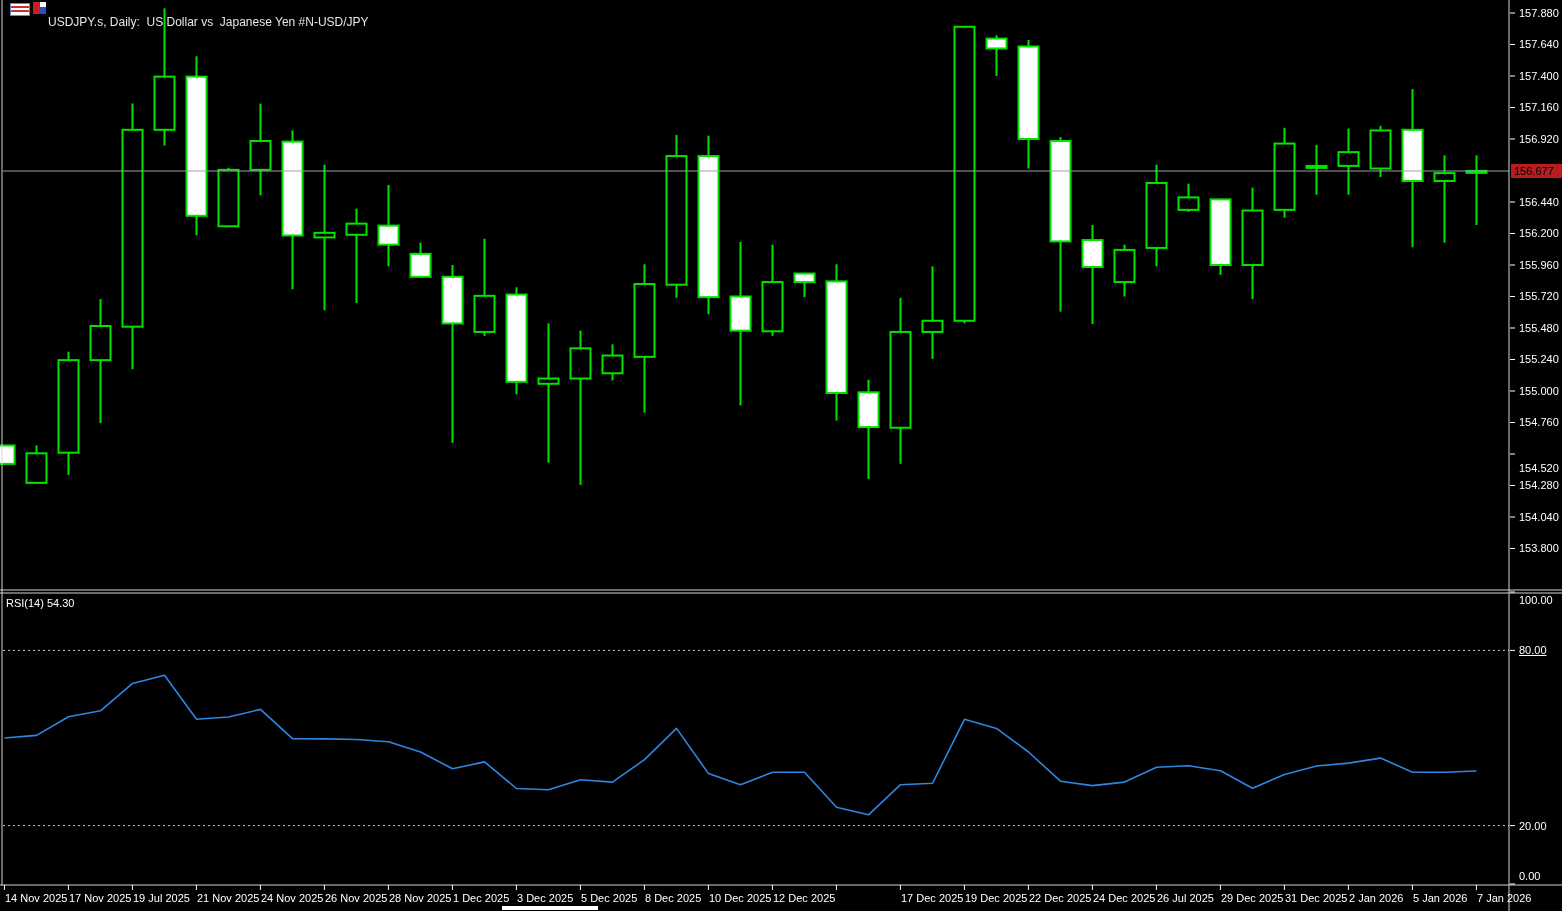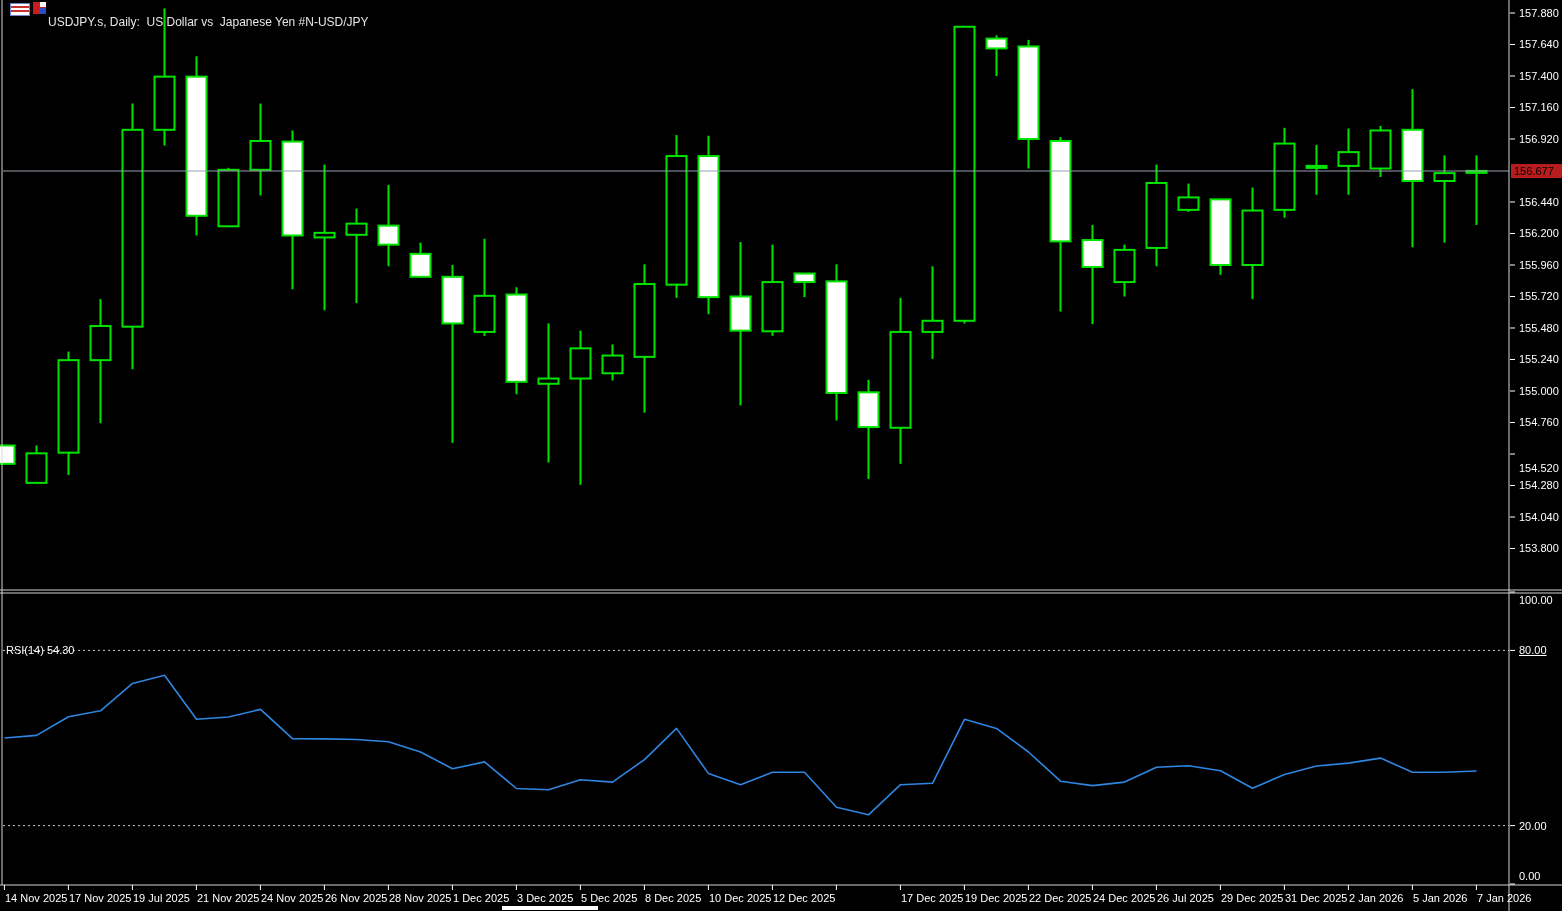--- a/index.html
+++ b/index.html
@@ -2,21 +2,21 @@
 <html><head>
 <meta charset="utf-8">
 <style>
   html,body{margin:0;padding:0;background:#000;}
   body{width:1562px;height:911px;position:relative;overflow:hidden;
        font-family:"Liberation Sans","DejaVu Sans",sans-serif;}
   #stage{position:absolute;left:0;top:0;width:1562px;height:911px;}
   svg{position:absolute;left:0;top:0;}
   .lbl{position:absolute;color:#fff;font-size:11px;line-height:12px;white-space:pre;}
   #chart-title{left:48px;top:3px;color:#e6e6e6;font-size:12px;white-space:pre;margin-top:13px;}
-  #rsi-label{left:6px;top:597px;margin-top:47px;}
+  #rsi-label{left:6px;top:597px;}
   #price-box{left:1511px;top:164px;width:49px;height:14px;background:#b91c1c;
              color:#000;font-size:11px;line-height:14px;padding-left:3px;}
   #icon-market-watch{position:absolute;left:10px;top:3px;width:18px;height:11px;
       border:1px solid #6a86c8;background:
       linear-gradient(#fff 0 2px,#c83232 2px 4px,#fff 4px 6px,#c83232 6px 8px,#fff 8px 11px);}
   #icon-symbol{position:absolute;left:33px;top:2px;width:13px;height:12px;background:#c81e1e;}
   #icon-symbol .q1{position:absolute;right:0;top:0;width:6px;height:5px;background:#fff;}
   #icon-symbol .q2{position:absolute;right:0;bottom:0;width:6px;height:6px;background:#2850c8;}
   #h-scroll-thumb{position:absolute;left:502px;top:906px;width:96px;height:4px;background:#fff;}
 </style>

